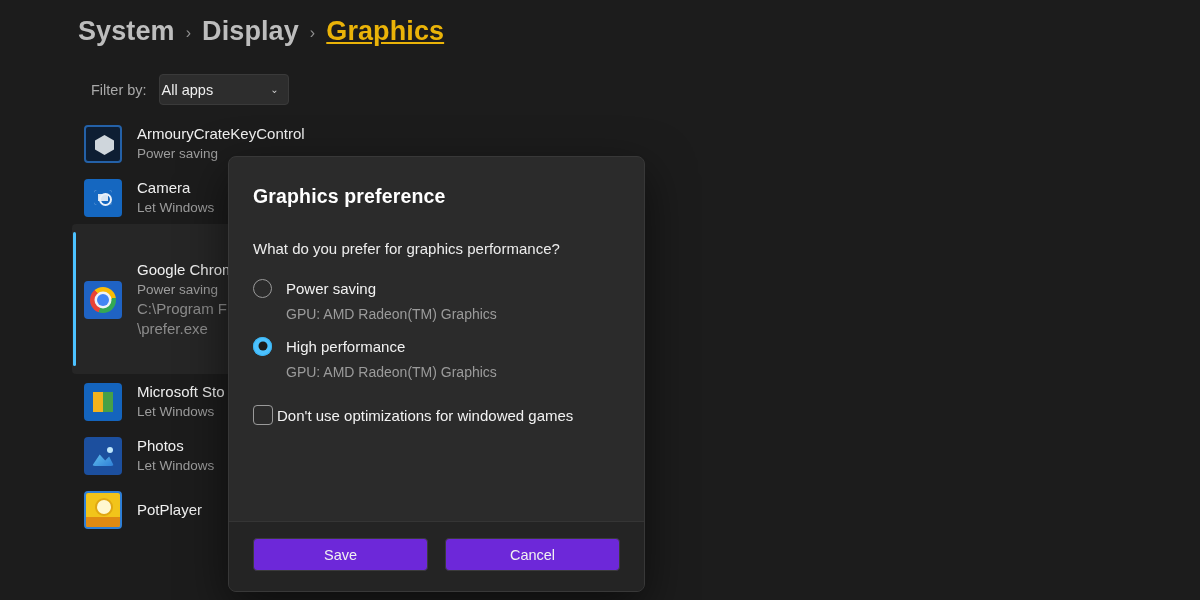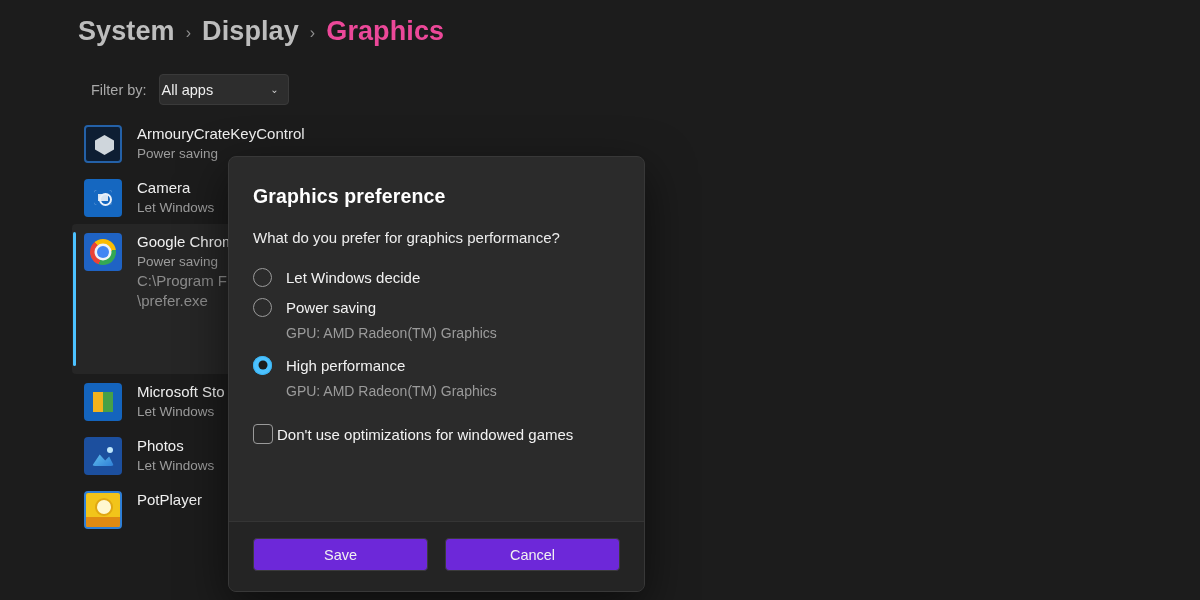--- a/index.html
+++ b/index.html
@@ -12,21 +12,21 @@
 
   .page { position: relative; width: 1200px; height: 580px; }
 
   
   .breadcrumb {
     position: absolute; left: 78px; top: 16px;
     display: flex; align-items: baseline; gap: 11px;
     font-size: 27px; font-weight: 600; letter-spacing: .1px;
   }
   .crumb-link { color: #bdbdbd; }
-  .crumb-current { color: #ec4899; }
+  .crumb-current { color: #eab308; text-decoration: underline; }
   .crumb-sep { color: #8e8e8e; font-size: 16px; font-weight: 400; position: relative; top: -2px; }
 
   
   .filter-row {
     position: absolute; left: 91px; top: 74px;
     display: flex; align-items: center; gap: 12px;
   }
   .filter-label { color: #a9a9a9; font-size: 14.5px; }
   .filter-combo {
     width: 130px; height: 31px;
@@ -41,21 +41,21 @@
   .filter-chevron {
     position: absolute; right: 9px; top: 50%;
     transform: translateY(-50%);
     color: #d0d0d0; font-size: 10px; line-height: 1;
   }
 
   
   .app-list { position: absolute; left: 72px; top: 116px; width: 330px; }
   .app-row {
     position: relative;
-    display: flex; align-items: flex-start;
+    display: flex; align-items: center;
     padding: 7px 0 7px 12px;
     min-height: 54px;
   }
   .app-row.selected { background: #262626; border-radius: 4px; }
   .app-row.selected .accent {
     position: absolute; left: 1px; top: 8px; bottom: 8px;
     width: 3px; border-radius: 2px; background: #4cc2ff;
   }
   .app-icon {
     width: 38px; height: 38px; border-radius: 4px;
@@ -142,21 +142,21 @@
     background: #2b2b2b;
     border: 1px solid #383838;
     border-radius: 8px;
     box-shadow: 0 16px 48px rgba(0,0,0,.55);
     display: flex; flex-direction: column;
     overflow: hidden;
   }
   .dialog-body { padding: 28px 24px 12px 24px; flex: 1 1 auto; }
   .dialog-title {
     color: #ffffff; font-size: 19.5px; font-weight: 600;
-    letter-spacing: .15px; margin-bottom: 21px;
+    letter-spacing: .15px; margin-bottom: 32px;
   }
   .dialog-question { color: #ededed; font-size: 15px; margin-bottom: 16px; }
 
   .radio-group { margin-bottom: 4px; }
   .radio-row { display: flex; align-items: center; gap: 14px; height: 30px; }
   .radio {
     width: 19px; height: 19px; border-radius: 50%;
     border: 1.6px solid #9a9a9a; flex: 0 0 19px;
     position: relative; background: transparent;
   }
@@ -270,24 +270,20 @@
 
   </div>
 
   <div class="dialog">
     <div class="dialog-body">
       <div class="dialog-title">Graphics preference</div>
       <div class="dialog-question">What do you prefer for graphics performance?</div>
 
       <div class="radio-group">
 
-        <div class="radio-row">
-          <span class="radio"></span>
-          <span class="radio-label">Let Windows decide</span>
-        </div>
 
         <div class="radio-row">
           <span class="radio"></span>
           <span class="radio-label">Power saving</span>
         </div>
         <div class="gpu-note">GPU: AMD Radeon(TM) Graphics</div>
 
         <div class="radio-row">
           <span class="radio checked"></span>
           <span class="radio-label">High performance</span>

